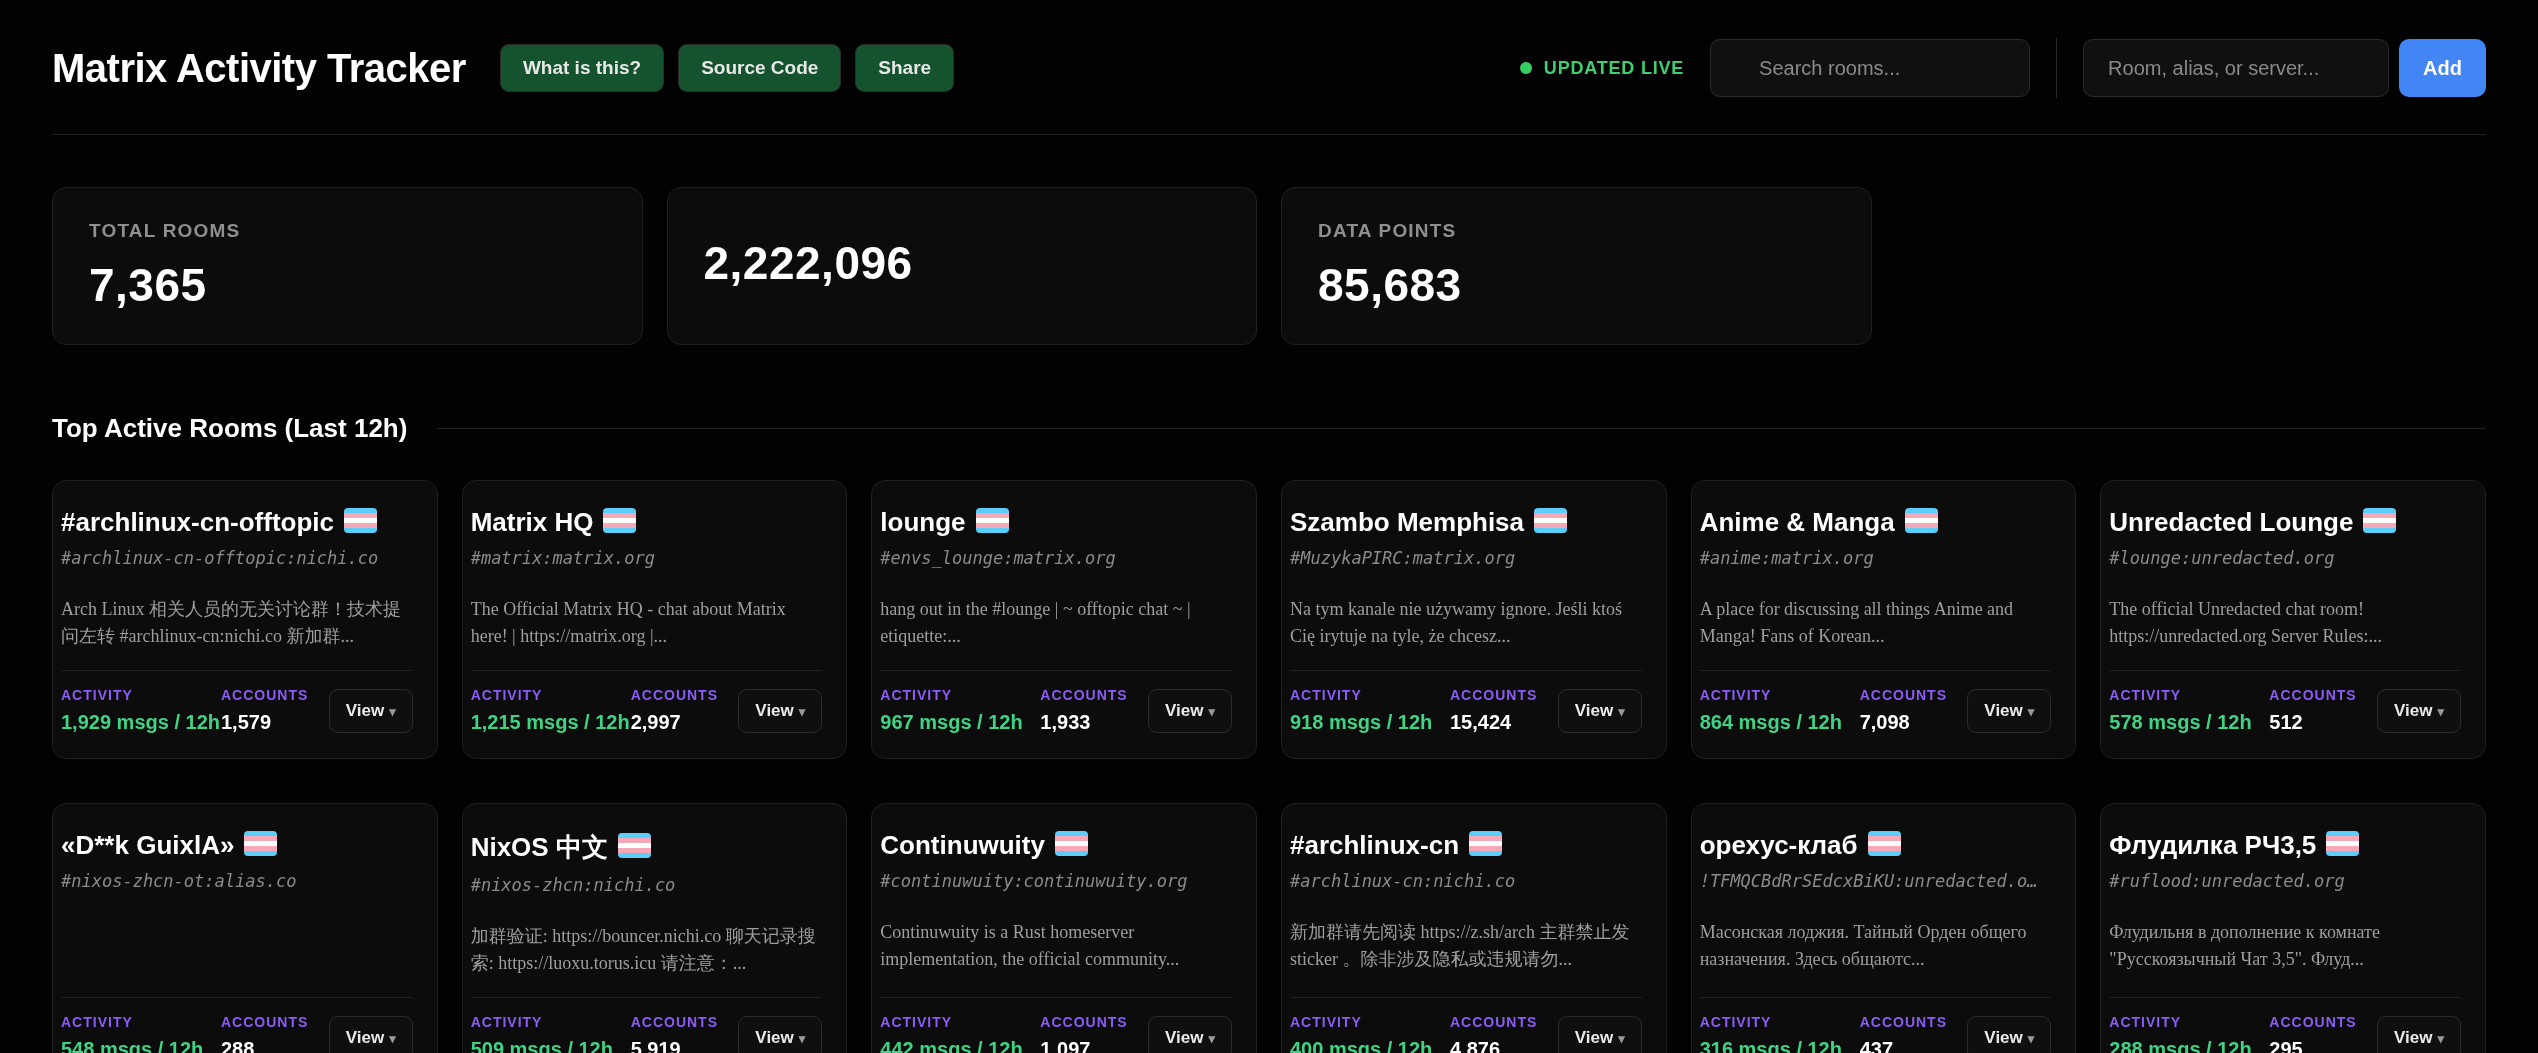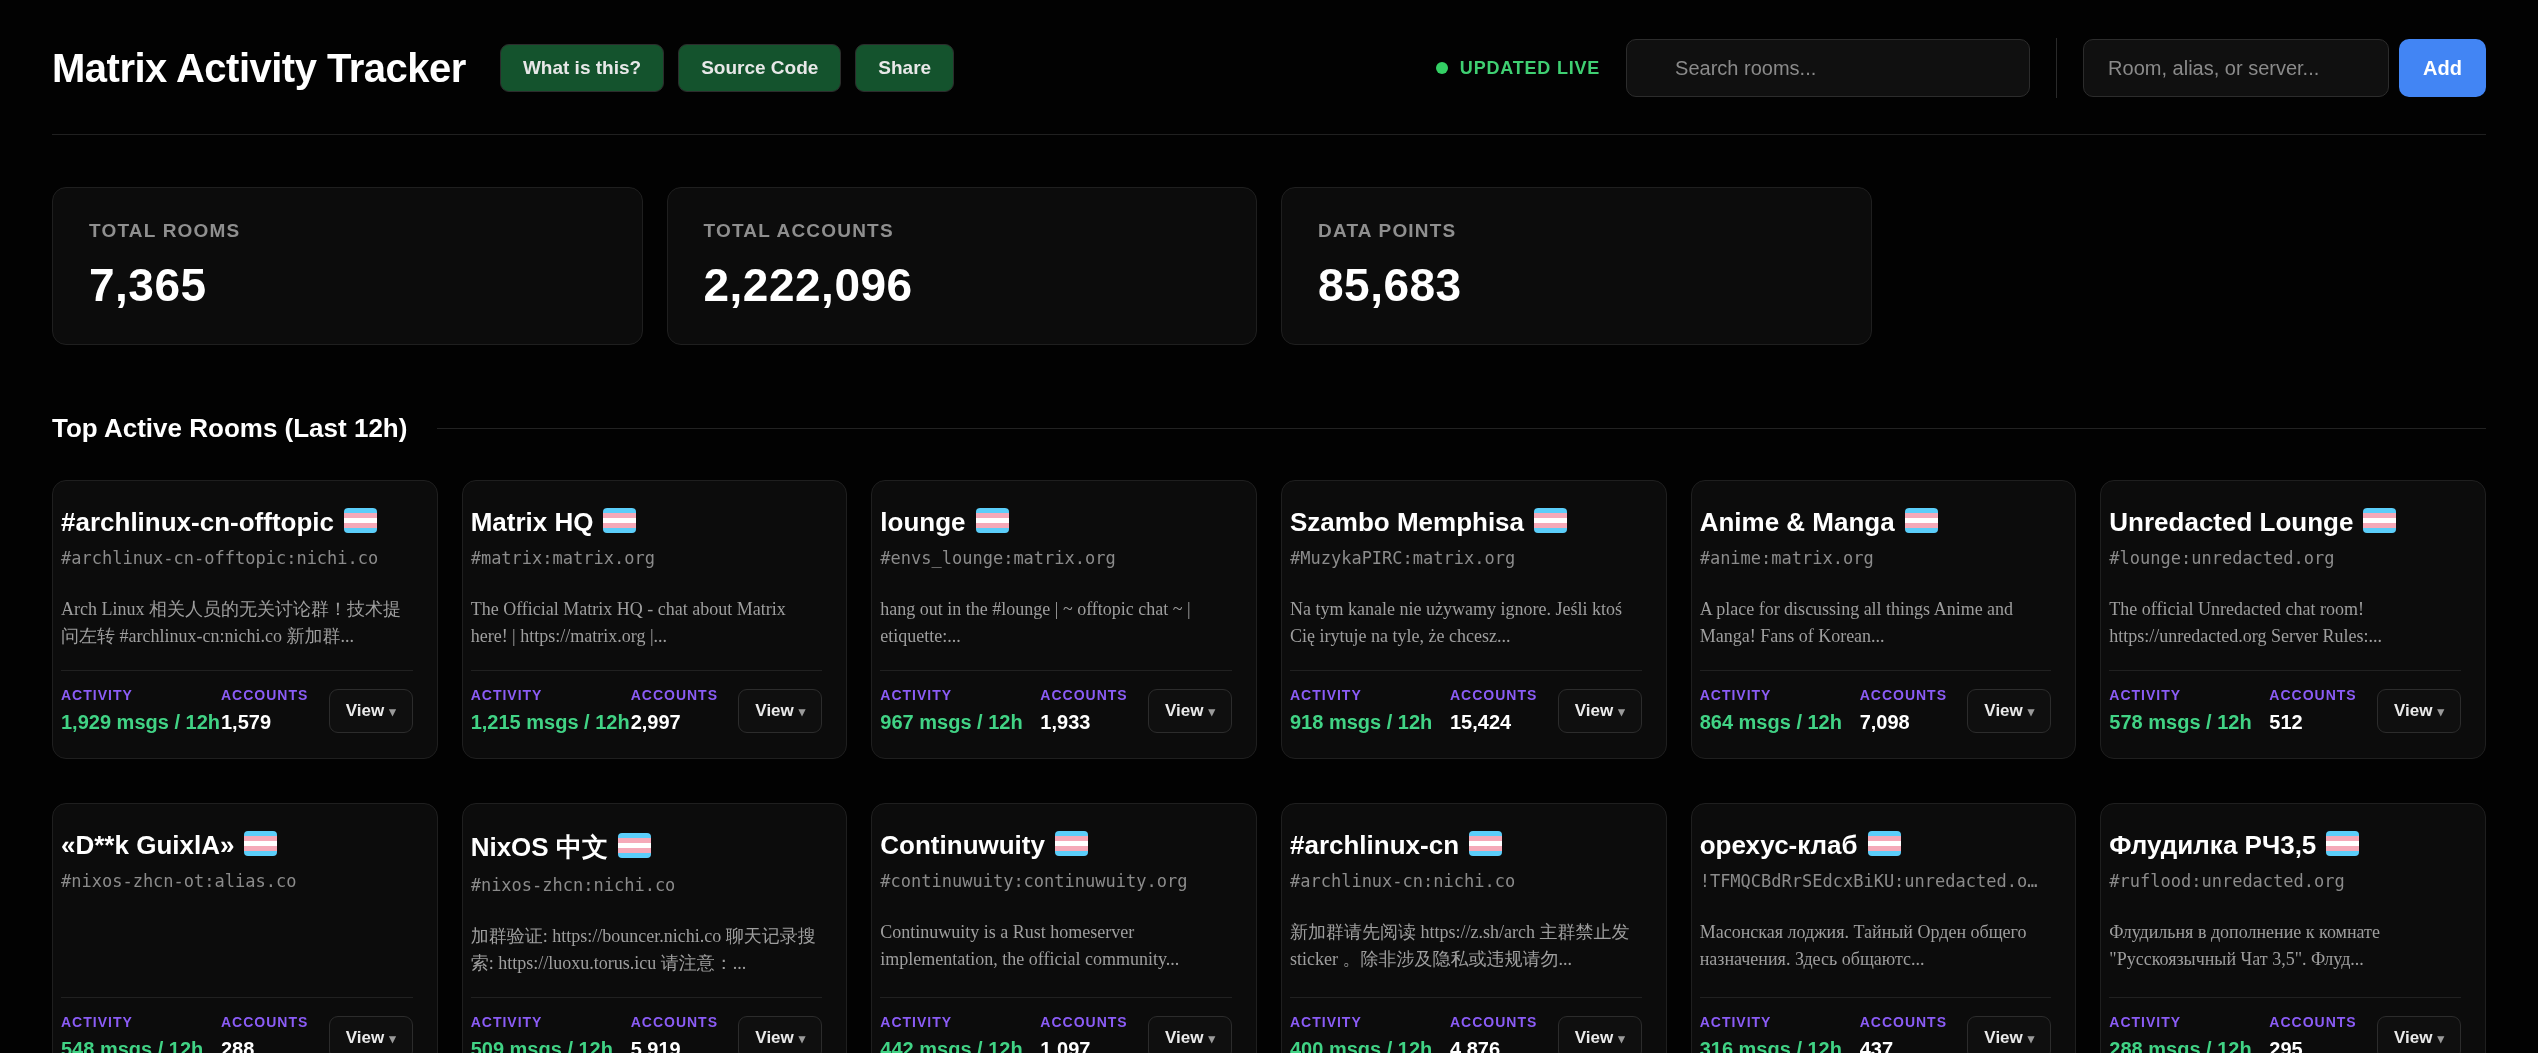--- a/index.html
+++ b/index.html
@@ -29,21 +29,21 @@
   }
   .header-right { display:flex; align-items:center; gap:26px; }
   .live { display:flex; align-items:center; gap:12px; white-space:nowrap; }
   .live-dot { width:12px; height:12px; border-radius:50%; background:#34d065; }
   .live-text { color:#3fcf72; font-size:18px; font-weight:700; letter-spacing:0.8px; }
   .search-input, .add-input {
     background:#101010; border:1px solid #2c2c2c; border-radius:10px;
     color:#e8e8e8; font-family:"Liberation Sans", sans-serif; font-size:20px;
     padding:0 24px; height:58px; outline:none;
   }
-  .search-input { width:404px;padding-left:48px; }
+  .search-input { width:320px;padding-left:48px; }
   .search-input::placeholder, .add-input::placeholder { color:#8a8a8a; }
   .vdiv { width:1px; height:60px; background:#2a2a2a; }
   .add-group { display:flex; align-items:center; gap:10px; }
   .add-input { width:306px; }
   .add-btn {
     background:#4285f4; color:#ffffff; border:none; border-radius:10px;
     font-family:"Liberation Sans", sans-serif;
     font-size:20px; font-weight:700; height:58px; padding:0 24px; cursor:pointer;
   }
 
@@ -79,21 +79,21 @@
     white-space:nowrap; overflow:hidden; text-overflow:ellipsis;
   }
   .trans-flag {
     display:inline-block; width:33px; height:25px; border-radius:4px; margin-left:10px;
     vertical-align:-2px;
     background:linear-gradient(180deg,#5bcefa 0 20%,#f5a9b8 20% 40%,#ffffff 40% 60%,#f5a9b8 60% 80%,#5bcefa 80% 100%);
   }
   .room-alias {
     margin-top:10px; font-family:"DejaVu Sans Mono", monospace;
     font-size:17px; color:#8b8b8b;
-    white-space:nowrap; overflow:hidden; text-overflow:ellipsis;
+    white-space:nowrap; overflow:hidden; text-overflow:ellipsis;font-style:italic;
   }
   .room-desc {
     margin-top:28px; font-size:18px; line-height:27px; color:#9e9e9e;
     display:-webkit-box; -webkit-line-clamp:2; -webkit-box-orient:vertical;
     overflow:hidden; min-height:54px;font-family:Liberation Serif, serif;
   }
   .room-divider { margin-top:auto; padding-top:20px; border-bottom:1px solid #212121; }
   .room-foot { margin-top:16px; display:flex; align-items:center; }
   .foot-col { display:flex; flex-direction:column; gap:8px; }
   .foot-col.activity { width:160px; }
@@ -136,21 +136,20 @@
   </div>
 
   <div class="stats-grid" id="stats-grid">
 
   <div class="stat-card">
     <div class="stat-label">TOTAL ROOMS</div>
     <div class="stat-value">7,365</div>
   </div>
 
   <div class="stat-card">
-    <div class="stat-label">TOTAL ACCOUNTS</div>
     <div class="stat-value">2,222,096</div>
   </div>
 
   <div class="stat-card">
     <div class="stat-label">DATA POINTS</div>
     <div class="stat-value">85,683</div>
   </div>
 </div>
 
   <div class="section-head">

